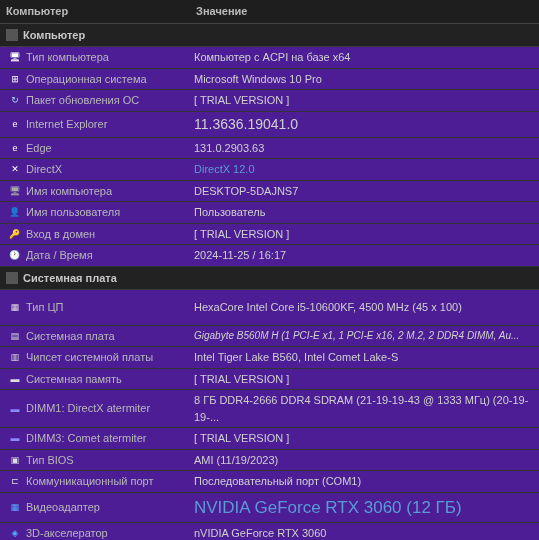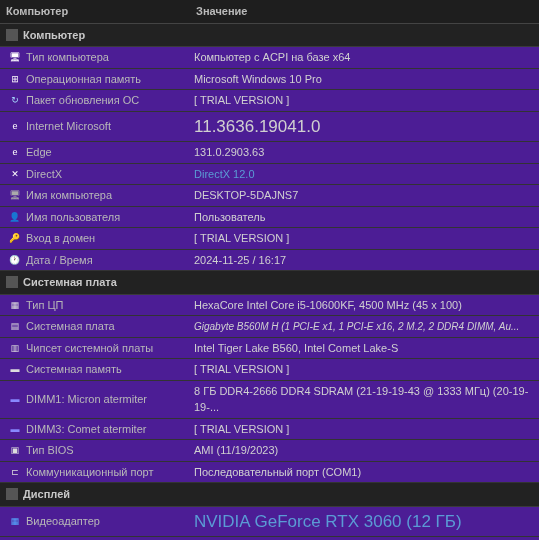--- a/index.html
+++ b/index.html
@@ -67,42 +67,42 @@
                 <span style="display: inline-block; width: 14px; height: 14px; line-height: 14px; text-align: center; font-size: 9px; color: rgb(255, 255, 255); flex-shrink: 0;">🖥</span>
                 <span>Тип компьютера</span>
               </div>
             </td>
             <td style="padding: 2px 4px; vertical-align: middle; font-size: 11px; color: rgb(208, 208, 208);">Компьютер с ACPI на базе x64</td>
           </tr>
           <tr style="border-bottom: 1px solid rgb(51, 51, 51);">
             <td style="padding: 2px 4px 2px 8px; color: rgb(184, 184, 184); white-space: nowrap; vertical-align: middle;">
               <div style="display: flex; align-items: center; gap: 4px;">
                 <span style="display: inline-block; width: 14px; height: 14px; line-height: 14px; text-align: center; font-size: 9px; color: rgb(255, 255, 255); flex-shrink: 0;">⊞</span>
-                <span>Операционная память</span>
+                <span>Операционная система</span>
               </div>
             </td>
             <td style="padding: 2px 4px; vertical-align: middle; font-size: 11px; color: rgb(208, 208, 208);">Microsoft Windows 10 Pro</td>
           </tr>
           <tr style="border-bottom: 1px solid rgb(51, 51, 51);">
             <td style="padding: 2px 4px 2px 8px; color: rgb(184, 184, 184); white-space: nowrap; vertical-align: middle;">
               <div style="display: flex; align-items: center; gap: 4px;">
                 <span style="display: inline-block; width: 14px; height: 14px; line-height: 14px; text-align: center; font-size: 9px; color: rgb(170, 221, 255); flex-shrink: 0;">↻</span>
                 <span>Пакет обновления ОС</span>
               </div>
             </td>
             <td style="padding: 2px 4px; vertical-align: middle; font-size: 11px; color: rgb(208, 208, 208);">[ TRIAL VERSION ]</td>
           </tr>
           <tr style="border-bottom: 1px solid rgb(51, 51, 51);">
             <td style="padding: 2px 4px 2px 8px; color: rgb(184, 184, 184); white-space: nowrap; vertical-align: middle;">
               <div style="display: flex; align-items: center; gap: 4px;">
                 <span style="display: inline-block; width: 14px; height: 14px; line-height: 14px; text-align: center; font-size: 9px; color: rgb(255, 255, 255); flex-shrink: 0;">e</span>
-                <span>Internet Microsoft</span>
-              </div>
-            </td>
-            <td style="padding: 2px 4px; vertical-align: middle; font-size: 17px; color: rgb(208, 208, 208);">11.3636.19041.0</td>
+                <span>Internet Explorer</span>
+              </div>
+            </td>
+            <td style="padding: 2px 4px; vertical-align: middle; font-size: 14px; color: rgb(208, 208, 208);">11.3636.19041.0</td>
           </tr>
           <tr style="border-bottom: 1px solid rgb(51, 51, 51);">
             <td style="padding: 2px 4px 2px 8px; color: rgb(184, 184, 184); white-space: nowrap; vertical-align: middle;">
               <div style="display: flex; align-items: center; gap: 4px;">
                 <span style="display: inline-block; width: 14px; height: 14px; line-height: 14px; text-align: center; font-size: 9px; color: rgb(255, 255, 255); flex-shrink: 0;">e</span>
                 <span>Edge</span>
               </div>
             </td>
             <td style="padding: 2px 4px; vertical-align: middle; font-size: 11px; color: rgb(208, 208, 208);">131.0.2903.63</td>
           </tr>
@@ -159,21 +159,21 @@
               </div>
             </td>
           </tr>
           <tr style="border-bottom: 1px solid rgb(51, 51, 51);">
             <td style="padding: 2px 4px 2px 8px; color: rgb(184, 184, 184); white-space: nowrap; vertical-align: middle;">
               <div style="display: flex; align-items: center; gap: 4px;">
                 <span style="display: inline-block; width: 14px; height: 14px; line-height: 14px; text-align: center; font-size: 9px; color: rgb(221, 221, 221); flex-shrink: 0;">▦</span>
                 <span>Тип ЦП</span>
               </div>
             </td>
-            <td style="padding: 2px 4px; vertical-align: middle; font-size: 11px; color: rgb(208, 208, 208);">HexaCore Intel Core i5-10600KF, 4500 MHz (45 x 100)</td>
+            <td style="padding: 9px 4px; vertical-align: middle; font-size: 11px; color: rgb(208, 208, 208);">HexaCore Intel Core i5-10600KF, 4500 MHz (45 x 100)</td>
           </tr>
           <tr style="border-bottom: 1px solid rgb(51, 51, 51);">
             <td style="padding: 2px 4px 2px 8px; color: rgb(184, 184, 184); white-space: nowrap; vertical-align: middle;">
               <div style="display: flex; align-items: center; gap: 4px;">
                 <span style="display: inline-block; width: 14px; height: 14px; line-height: 14px; text-align: center; font-size: 9px; color: rgb(221, 221, 221); flex-shrink: 0;">▤</span>
                 <span>Системная плата</span>
               </div>
             </td>
             <td style="padding: 2px 4px; vertical-align: middle; font-size: 10px; color: rgb(208, 208, 208); font-style: italic;">Gigabyte B560M H (1 PCI-E x1, 1 PCI-E x16, 2 M.2, 2 DDR4 DIMM, Au...</td>
           </tr>
@@ -192,21 +192,21 @@
                 <span style="display: inline-block; width: 14px; height: 14px; line-height: 14px; text-align: center; font-size: 9px; color: rgb(221, 221, 221); flex-shrink: 0;">▬</span>
                 <span>Системная память</span>
               </div>
             </td>
             <td style="padding: 2px 4px; vertical-align: middle; font-size: 11px; color: rgb(208, 208, 208);">[ TRIAL VERSION ]</td>
           </tr>
           <tr style="border-bottom: 1px solid rgb(51, 51, 51);">
             <td style="padding: 2px 4px 2px 8px; color: rgb(184, 184, 184); white-space: nowrap; vertical-align: middle;">
               <div style="display: flex; align-items: center; gap: 4px;">
                 <span style="display: inline-block; width: 14px; height: 14px; line-height: 14px; text-align: center; font-size: 9px; color: rgb(136, 136, 255); flex-shrink: 0;">▬</span>
-                <span>DIMM1: Micron atermiter</span>
+                <span>DIMM1: DirectX atermiter</span>
               </div>
             </td>
             <td style="padding: 2px 4px; vertical-align: middle; font-size: 11px; color: rgb(208, 208, 208);">8 ГБ DDR4-2666 DDR4 SDRAM (21-19-19-43 @ 1333 МГц) (20-19-19-...</td>
           </tr>
           <tr style="border-bottom: 1px solid rgb(51, 51, 51);">
             <td style="padding: 2px 4px 2px 8px; color: rgb(184, 184, 184); white-space: nowrap; vertical-align: middle;">
               <div style="display: flex; align-items: center; gap: 4px;">
                 <span style="display: inline-block; width: 14px; height: 14px; line-height: 14px; text-align: center; font-size: 9px; color: rgb(136, 136, 255); flex-shrink: 0;">▬</span>
                 <span>DIMM3: Comet atermiter</span>
               </div>
@@ -223,28 +223,20 @@
             <td style="padding: 2px 4px; vertical-align: middle; font-size: 11px; color: rgb(208, 208, 208);">AMI (11/19/2023)</td>
           </tr>
           <tr style="border-bottom: 1px solid rgb(51, 51, 51);">
             <td style="padding: 2px 4px 2px 8px; color: rgb(184, 184, 184); white-space: nowrap; vertical-align: middle;">
               <div style="display: flex; align-items: center; gap: 4px;">
                 <span style="display: inline-block; width: 14px; height: 14px; line-height: 14px; text-align: center; font-size: 9px; color: rgb(221, 221, 221); flex-shrink: 0;">⊏</span>
                 <span>Коммуникационный порт</span>
               </div>
             </td>
             <td style="padding: 2px 4px; vertical-align: middle; font-size: 11px; color: rgb(208, 208, 208);">Последовательный порт (COM1)</td>
-          </tr>
-          <tr style="background: rgb(34, 34, 34); border-bottom: 1px solid rgb(58, 58, 58);">
-            <td colspan="2" style="padding: 3px 6px; color: rgb(200, 200, 200); font-weight: bold; font-size: 11px;">
-              <div style="display: flex; align-items: center; gap: 5px;">
-                <span style="display: inline-block; width: 12px; height: 12px; background: rgb(85, 85, 85); flex-shrink: 0;"></span>
-                <span>Дисплей</span>
-              </div>
-            </td>
           </tr>
           <tr style="border-bottom: 1px solid rgb(51, 51, 51);">
             <td style="padding: 2px 4px 2px 8px; color: rgb(184, 184, 184); white-space: nowrap; vertical-align: middle;">
               <div style="display: flex; align-items: center; gap: 4px;">
                 <span style="display: inline-block; width: 14px; height: 14px; line-height: 14px; text-align: center; font-size: 9px; color: rgb(85, 170, 255); flex-shrink: 0;">▦</span>
                 <span>Видеоадаптер</span>
               </div>
             </td>
             <td style="padding: 2px 4px; vertical-align: middle; font-size: 17px; color: rgb(91, 155, 213);">NVIDIA GeForce RTX 3060 (12 ГБ)</td>
           </tr>

